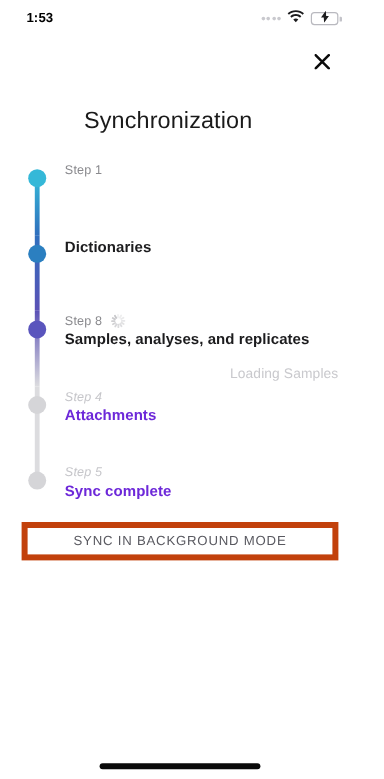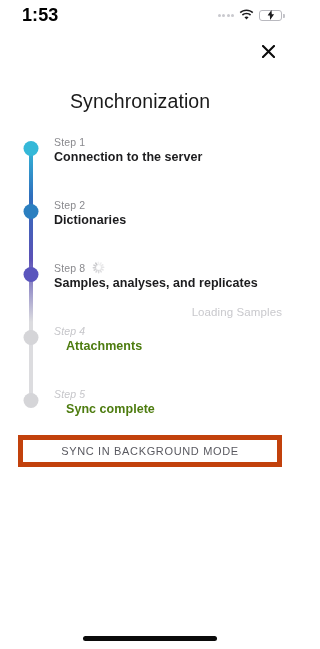--- a/index.html
+++ b/index.html
@@ -14,21 +14,21 @@
 
   
   .statusbar{
     height:30px;
     display:flex;
     align-items:center;
     justify-content:space-between;
     padding:0 18px 0 22px;
   }
   .status-time{
-    font-size:18px;
+    font-size:11px;
     font-weight:bold;
     color:#000;
     letter-spacing:.1px;
   }
   .status-right{
     display:flex;
     align-items:center;
     gap:5px;
   }
   .signal-dots{ display:flex; align-items:flex-end; gap:1.5px; }
@@ -145,21 +145,21 @@
   }
   .step-title{
     font-size:12.5px;
     font-weight:bold;
     color:#1c1c1e;
     line-height:17px;
     letter-spacing:.05px;
     white-space:nowrap;
   }
   .step.inactive .step-no{ color:#c6c6ca;font-style:italic; }
-  .step.inactive .step-title{ color:#4d7c0f; font-weight:bold;margin-left:12px; }
+  .step.inactive .step-title{ color:#6d28d9; font-weight:bold; }
 
   .substatus{
     text-align:right;
     font-size:11.5px;
     color:#c9c9cd;
     line-height:18px;
     margin-top:11px;
     letter-spacing:.1px;
   }
 
@@ -242,32 +242,28 @@
 <div class="stepper">
     <div class="step">
       <div class="rail">
         <div class="rail-line" style="background: linear-gradient(rgb(53, 184, 216), rgb(47, 111, 189));"></div>
         <div class="dot" style="background: rgb(53, 184, 216);"></div>
       </div>
       <div class="step-body">
         <div class="step-no">
           <span>Step 1</span>
         </div>
-        <div class="step-title">Connection to the server</div>
       </div>
     </div>
     <div class="step">
       <div class="rail">
         <div class="rail-line" style="background: linear-gradient(rgb(47, 111, 189), rgb(91, 81, 182));"></div>
         <div class="dot" style="background: rgb(43, 127, 192);"></div>
       </div>
       <div class="step-body">
-        <div class="step-no">
-          <span>Step 2</span>
-        </div>
         <div class="step-title">Dictionaries</div>
       </div>
     </div>
     <div class="step">
       <div class="rail">
         <div class="rail-line" style="background: linear-gradient(rgb(91, 81, 182), rgb(220, 220, 223));"></div>
         <div class="dot" style="background: rgb(90, 85, 189);"></div>
       </div>
       <div class="step-body">
         <div class="step-no">

